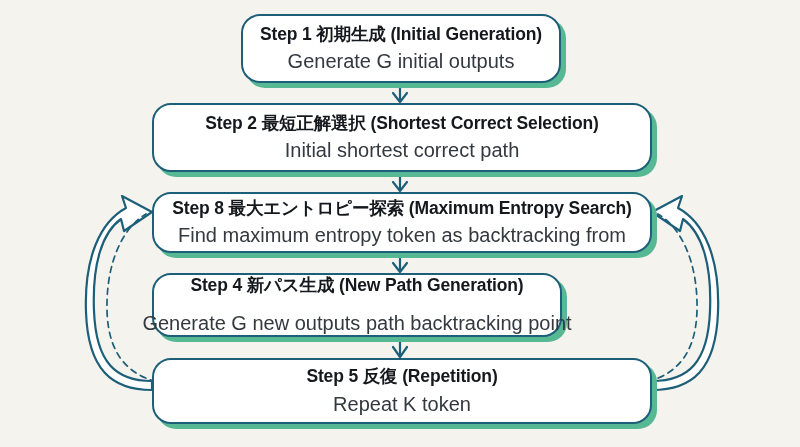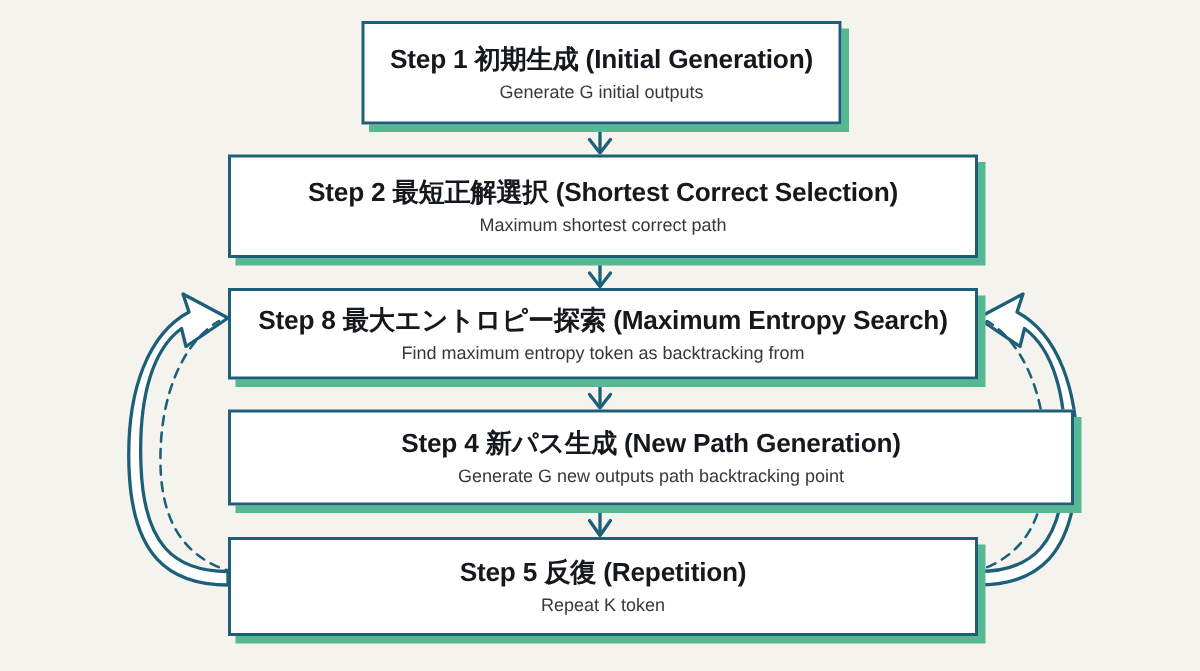--- a/index.html
+++ b/index.html
@@ -22,38 +22,38 @@
     top: 0;
     width: 800px;
     height: 447px;
     pointer-events: none;
   }
   .step-box {
     position: absolute;
     box-sizing: border-box;
     background: #ffffff;
     border: 2.2px solid #1d5f78;
-    border-radius: 0;
+    border-radius: 19px;
     box-shadow: 5px 5px 0 0 #57b894;
     display: flex;
     flex-direction: column;
     align-items: center;
     justify-content: center;
     z-index: 3;
   }
   .step-title {
     font-size: 17.5px;
     font-weight: bold;
     color: #15181c;
     line-height: 1.16;
     letter-spacing: -0.15px;
     white-space: nowrap;
   }
   .step-sub {
-    font-size: 12px;
+    font-size: 20px;
     font-weight: normal;
     color: #33393f;
     line-height: 1.2;
     margin-top: 5px;
     white-space: nowrap;
   }
 </style>
 </head>
 <body>
 
@@ -119,29 +119,29 @@
     </g>
   </svg>
 
   <div class="step-box" style="left:241px; top:14px; width:320px; height:69px;">
     <div class="step-title">Step 1 初期生成 (Initial Generation)</div>
     <div class="step-sub">Generate G initial outputs</div>
   </div>
 
   <div class="step-box" style="left:152px; top:103px; width:500px; height:69px;">
     <div class="step-title">Step 2 最短正解選択 (Shortest Correct Selection)</div>
-    <div class="step-sub">Maximum shortest correct path</div>
+    <div class="step-sub">Initial shortest correct path</div>
   </div>
 
   <div class="step-box" style="left:152px; top:192px; width:500px; height:61px;">
     <div class="step-title">Step 8 最大エントロピー探索 (Maximum Entropy Search)</div>
     <div class="step-sub">Find maximum entropy token as backtracking from</div>
   </div>
 
-  <div class="step-box" style="left:152px; top:273px; width:564px; height:64px;">
+  <div class="step-box" style="left:152px; top:273px; width:410px; height:64px;justify-content:space-between;">
     <div class="step-title">Step 4 新パス生成 (New Path Generation)</div>
     <div class="step-sub">Generate G new outputs path backtracking point</div>
   </div>
 
   <div class="step-box" style="left:152px; top:358px; width:500px; height:66px;text-align:center;">
     <div class="step-title">Step 5 反復 (Repetition)</div>
     <div class="step-sub">Repeat K token</div>
   </div>
 
 </div>

